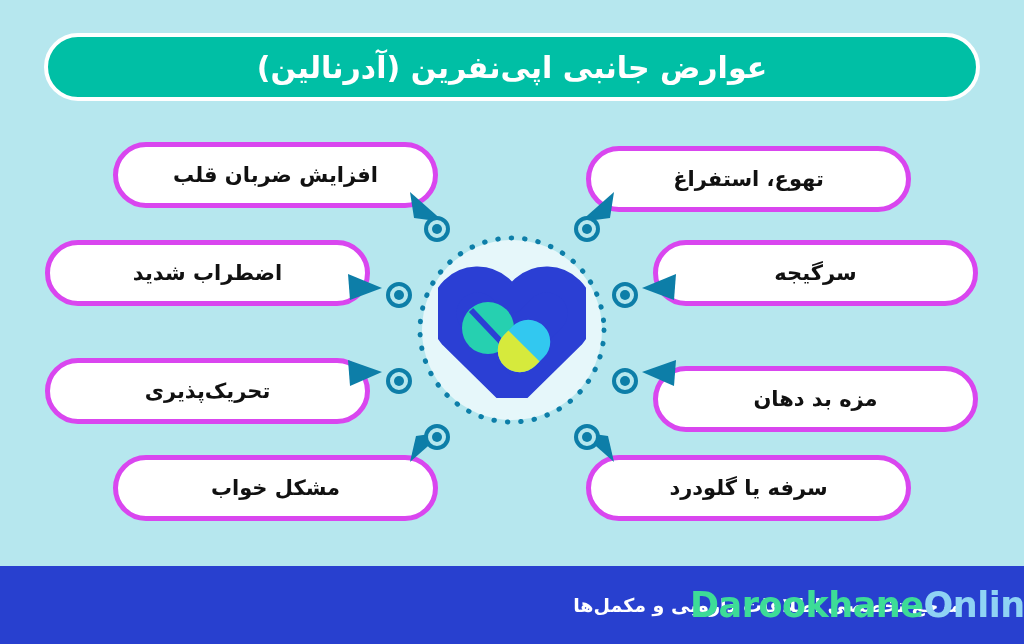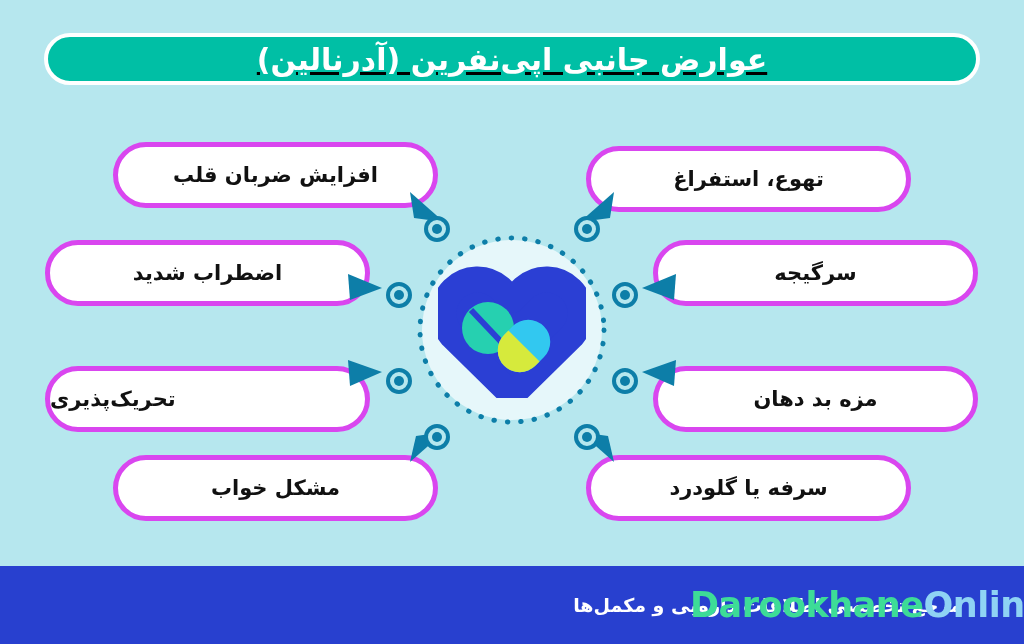--- a/index.html
+++ b/index.html
@@ -20,29 +20,28 @@
     width: 1024px;
     height: 644px;
   }
 
   
   .title-bar {
     position: absolute;
     left: 44px;
     top: 33px;
     width: 936px;
-    height: 52px;
+    height: 68px;
     background: #00bfa5;
     border: 4px solid #ffffff;
     border-radius: 34px;
     box-sizing: border-box;
     display: flex;
     align-items: center;
     justify-content: center;
-    text-decoration: underline;
   }
   .title-text {
     color: #ffffff;
     font-size: 30px;
     font-weight: bold;
     letter-spacing: 0px;
     direction: rtl;
     white-space: nowrap;
   }
 
@@ -171,21 +170,21 @@
     <polygon points="0,0 34,30 4,26" fill="#0d7ea8"></polygon>
   </svg>
 
   <div class="callout" style="left:45px; top:240px; width:325px;">
     <span class="callout-label">اضطراب شدید</span>
   </div>
   <svg class="tail" style="left:348px; top:272px;" viewBox="0 0 34 30">
     <polygon points="0,2 34,16 2,28" fill="#0d7ea8"></polygon>
   </svg>
 
-  <div class="callout" style="left:45px; top:366px; width:325px;justify-content:flex-end;">
+  <div class="callout" style="left:45px; top:358px; width:325px;">
     <span class="callout-label">تحریک‌پذیری</span>
   </div>
   <svg class="tail" style="left:348px; top:358px;" viewBox="0 0 34 30">
     <polygon points="0,2 34,14 2,28" fill="#0d7ea8"></polygon>
   </svg>
 
   <div class="callout" style="left:113px; top:455px; width:325px;">
     <span class="callout-label">مشکل خواب</span>
   </div>
   <svg class="tail" style="left:410px; top:432px;" viewBox="0 0 34 30">

